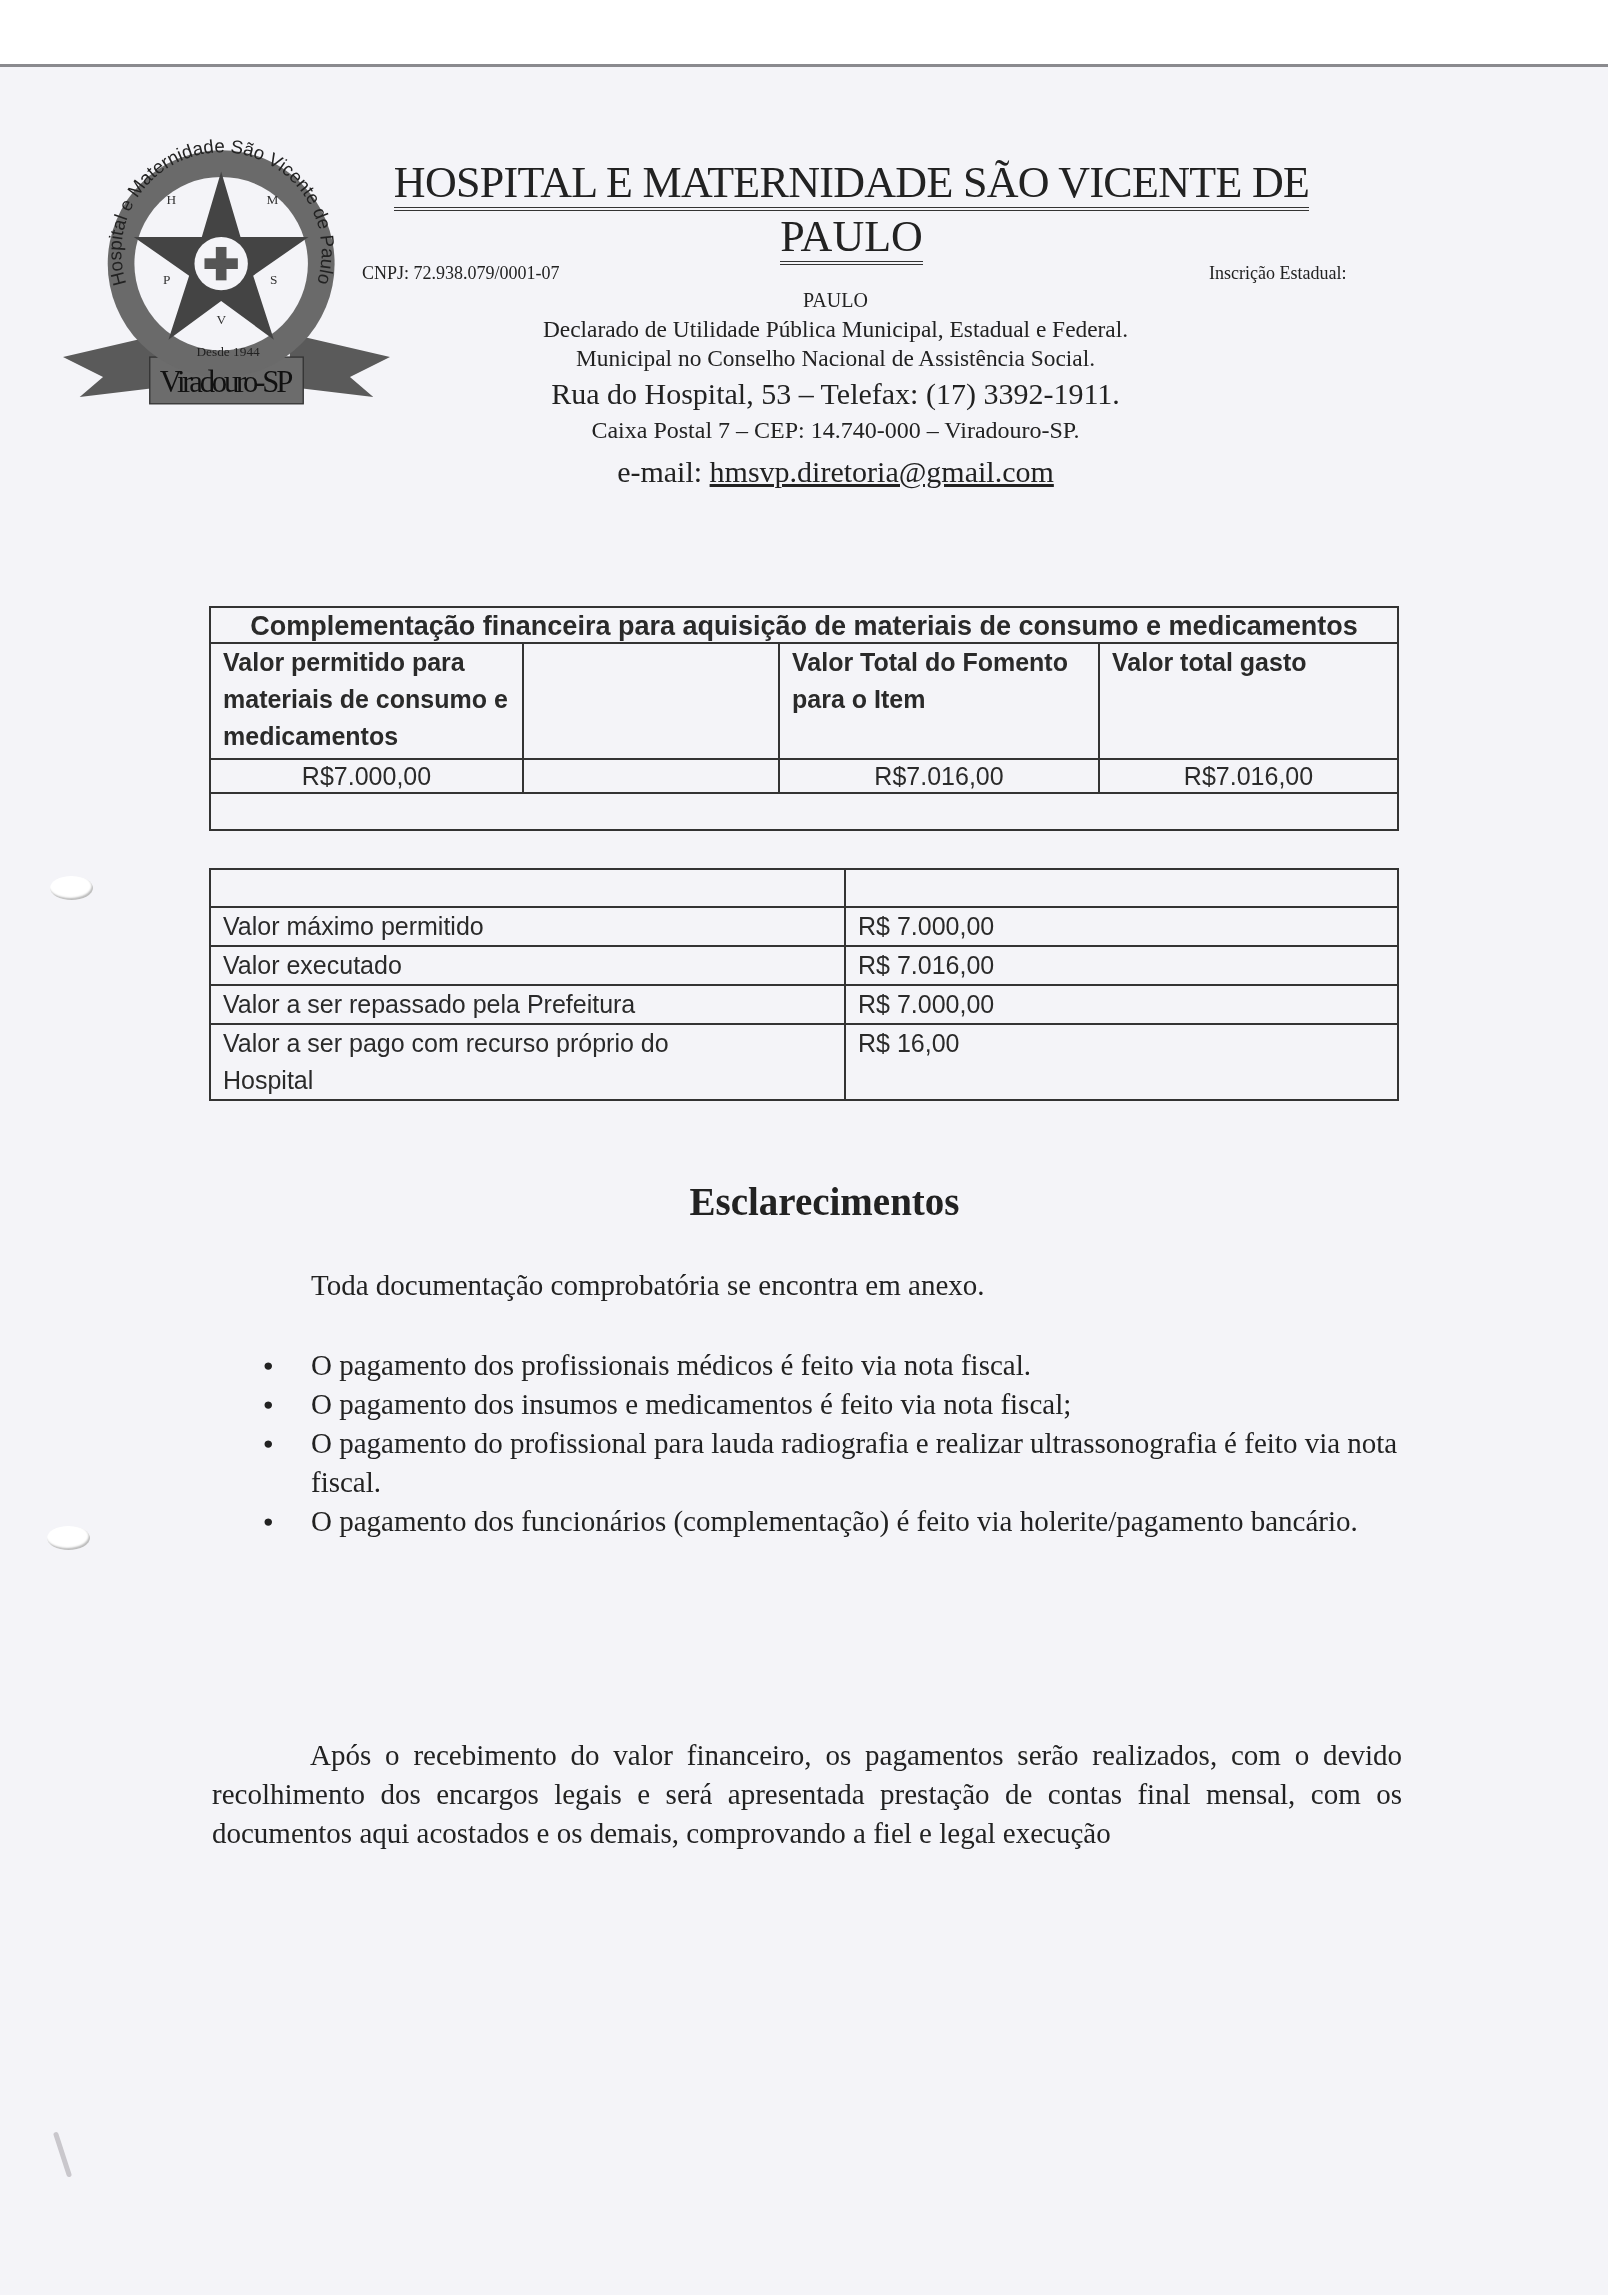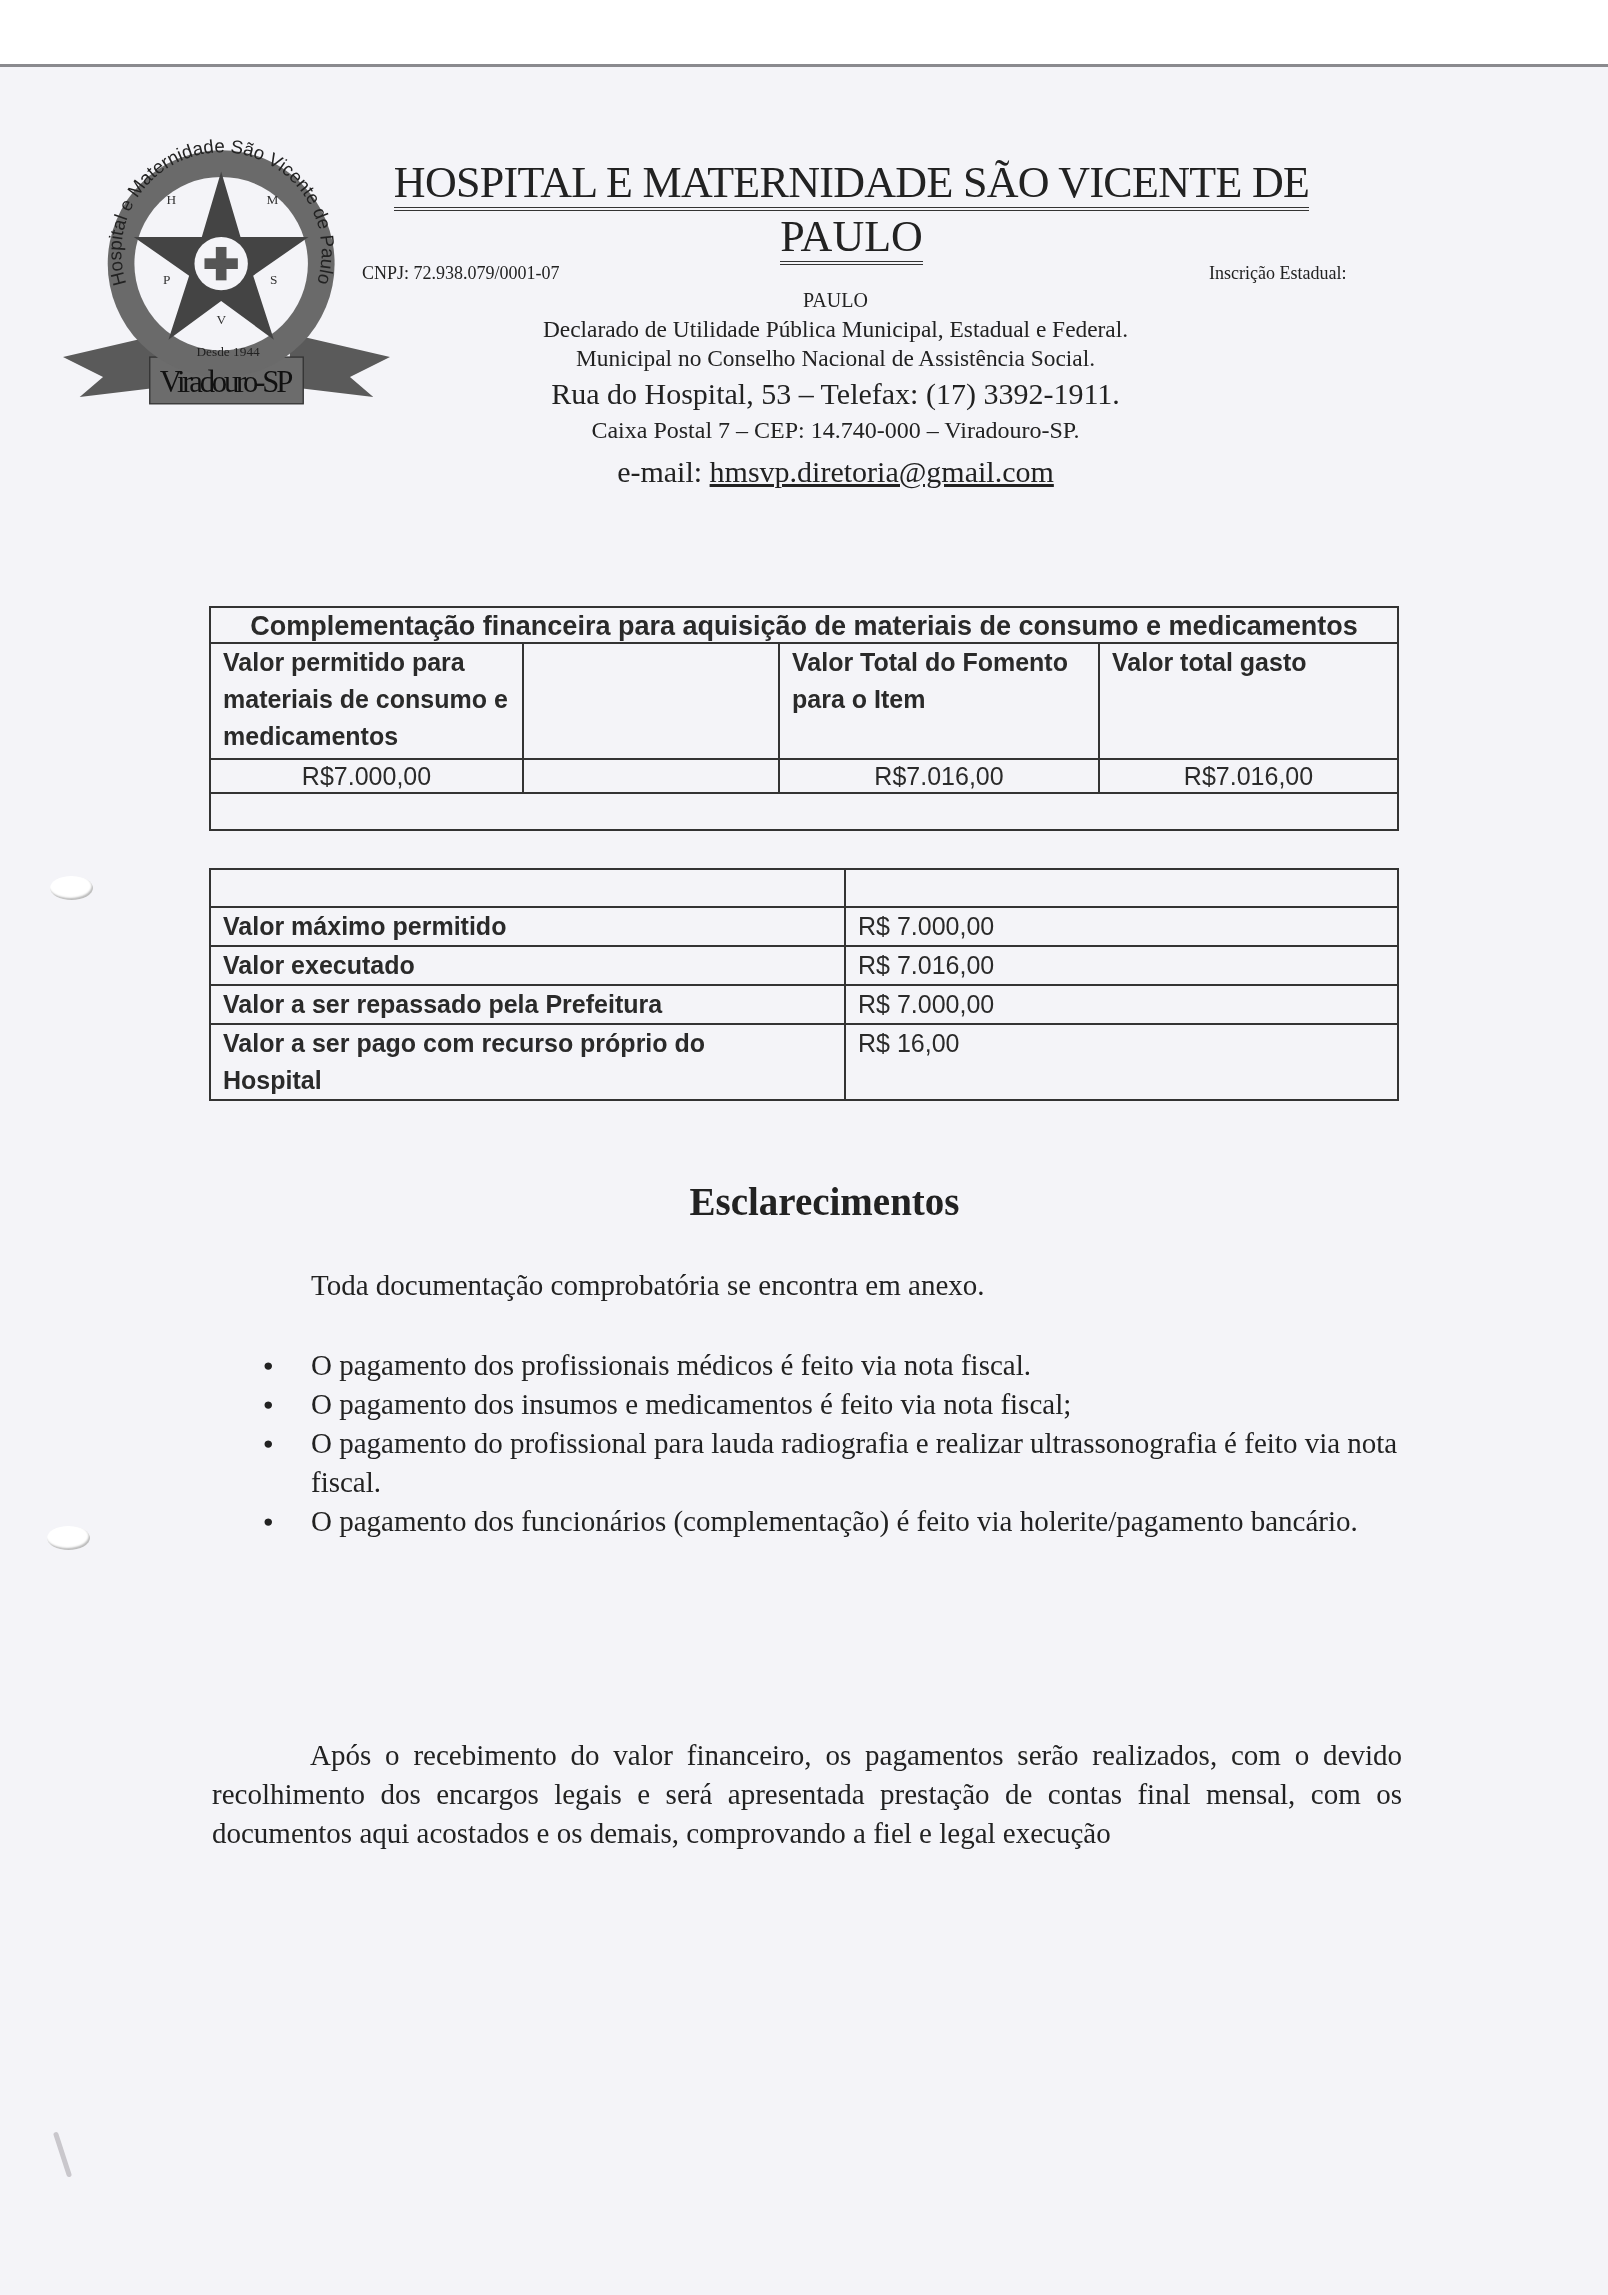--- a/index.html
+++ b/index.html
@@ -34,21 +34,21 @@
   
   .tbl { position: absolute; border-collapse: collapse; font-family: "Liberation Sans", sans-serif; color: #2a2a2a; }
   .tbl td { border: 2px solid #333; padding: 0 12px; vertical-align: top; }
   .t1 { left: 209px; top: 606px; width: 1190px; }
   .t1 .cap { text-align: center; font-weight: bold; font-size: 27px; line-height: 29px; padding: 4px 6.7px 1.3px; }
   .t1 .h { font-weight: bold; font-size: 25px; line-height: 37px; text-align: left; }
   .t1 .v { font-size: 25px; line-height: 32px; text-align: center; }
   .t1 .blank { height: 35px; }
   .t2 { left: 209px; top: 868px; width: 1190px; }
   .t2 td { font-size: 25px; line-height: 37px; }
-  .t2 .lbl { font-weight: bold; width: 541px; border-radius: 16px; }
+  .t2 .lbl { font-weight: normal; width: 541px; border-radius: 16px; }
   .t2 .blank { height: 36px; }
 
   
   .sec-title { position: absolute; left: 0; top: 1179px; width: 1609px; text-align: center; font-weight: bold; font-size: 39px; padding-left: 40px; box-sizing: border-box; }
   .intro { position: absolute; left: 311px; top: 1269px; font-size: 29px; }
   .bullets { position: absolute; left: 311px; top: 1346px; width: 1095px; margin: 0; padding: 0; list-style: none; font-size: 29px; line-height: 39px; }
   .bullets li { position: relative; }
   .bullets li::before { content: "\25CF"; position: absolute; left: -48px; font-size: 17.4px; }
   .para { position: absolute; left: 212px; top: 1736px; width: 1190px; font-size: 29px; line-height: 39px; text-align: justify; text-indent: 98px; }
 </style>

